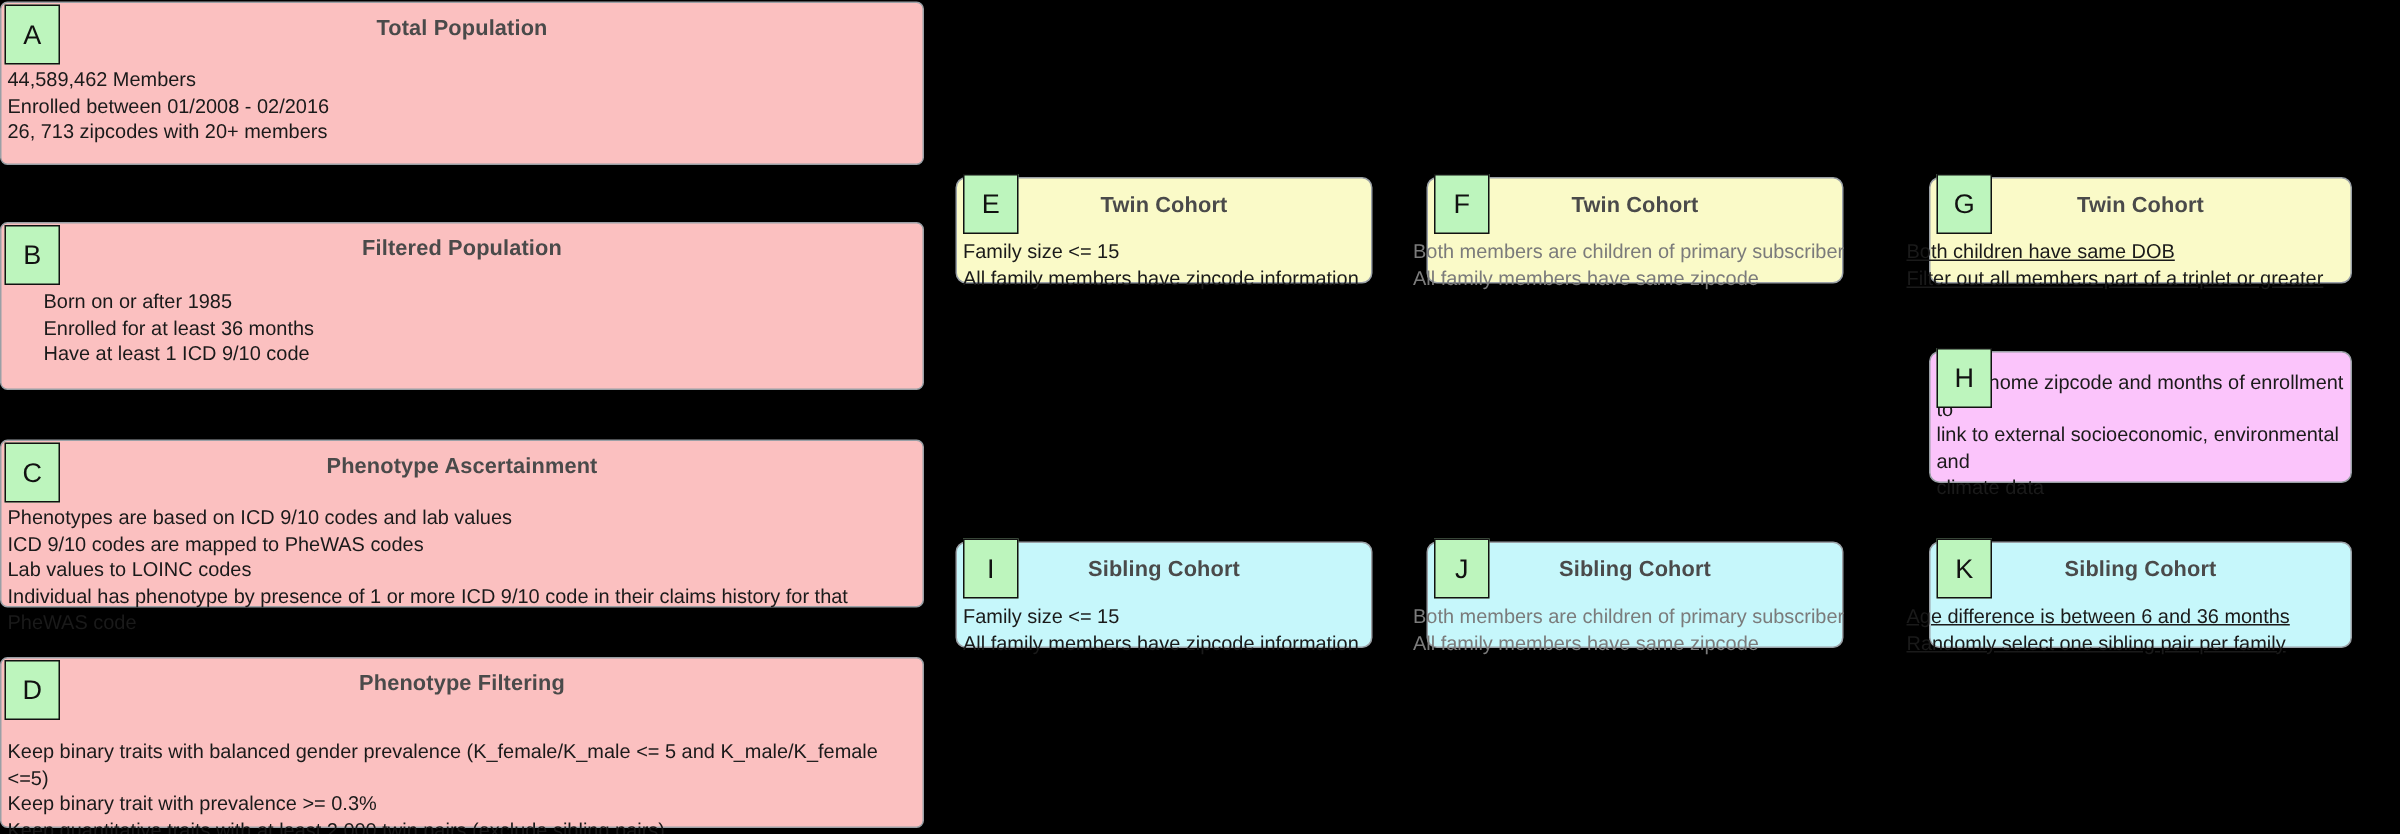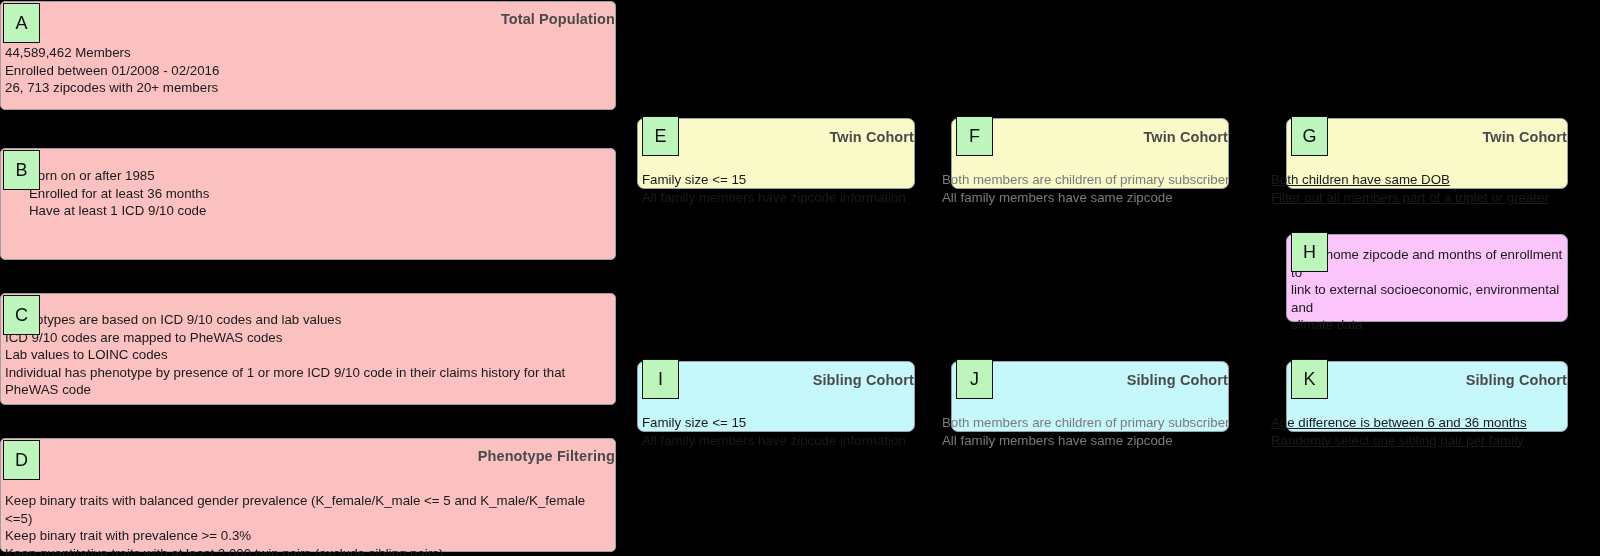--- a/index.html
+++ b/index.html
@@ -51,21 +51,21 @@
     justify-content: center;
     font-size: 18px;
     color: #111111;
     font-family: "Liberation Sans", sans-serif;
     line-height: 1;
     z-index: 5;
   }
   .node.block .badge { left: 2px; top: 1px; }
 
   .title {
-    text-align: right;
+    text-align: center;
     font-size: 14.5px;
     font-weight: bold;
     color: #4a4a4a;
     padding-top: 10px;
     letter-spacing: 0.1px;
   }
   .node.block .title { padding-top: 9px; }
 
   .body {
     text-align: left;
@@ -74,21 +74,21 @@
     line-height: 17.5px;
     padding: 0 4px;
     white-space: pre-line;
   }
   .body.muted { color: #7b7b7b; }
 
   .body.sp-a  { margin-top: 17px; }
   .body.sp-b  { margin-top: 18px; padding-left: 28px; }
   .body.sp-c  { margin-top: 17px; }
   .body.sp-d  { margin-top: 28px; }
-  .body.sp-s  { margin-top: 26px; }
+  .body.sp-s  { margin-top: 14px; }
   .body.sp-h  { margin-top: 11px; }
 
   
   .body.wide {
     width: 330px;
     margin-left: -16px;
     padding: 0;
     text-decoration: underline;
   }
   .body.wide-sm {
@@ -105,27 +105,29 @@
   <div class="node block pink" style="left:0px; top:1px; width:616px; height:109px;">
     <div class="badge">A</div>
     <div class="title">Total Population</div>
     <div class="body sp-a">44,589,462 Members
 Enrolled between 01/2008 - 02/2016
 26, 713 zipcodes with 20+ members</div>
   </div>
 
   <div class="node block pink" style="left:0px; top:148px; width:616px; height:112px;">
     <div class="badge">B</div>
+    <div class="title">Filtered Population</div>
     <div class="body sp-b">Born on or after 1985
 Enrolled for at least 36 months
 Have at least 1 ICD 9/10 code</div>
   </div>
 
   <div class="node block pink" style="left:0px; top:293px; width:616px; height:112px;">
     <div class="badge">C</div>
+    <div class="title">Phenotype Ascertainment</div>
     <div class="body sp-c">Phenotypes are based on ICD 9/10 codes and lab values
 ICD 9/10 codes are mapped to PheWAS codes
 Lab values to LOINC codes
 Individual has phenotype by presence of 1 or more ICD 9/10 code in their claims history for that PheWAS code</div>
   </div>
 
   <div class="node block pink" style="left:0px; top:438px; width:616px; height:114px;">
     <div class="badge">D</div>
     <div class="title">Phenotype Filtering</div>
     <div class="body sp-d">Keep binary traits with balanced gender prevalence (K_female/K_male &lt;= 5 and K_male/K_female &lt;=5)

